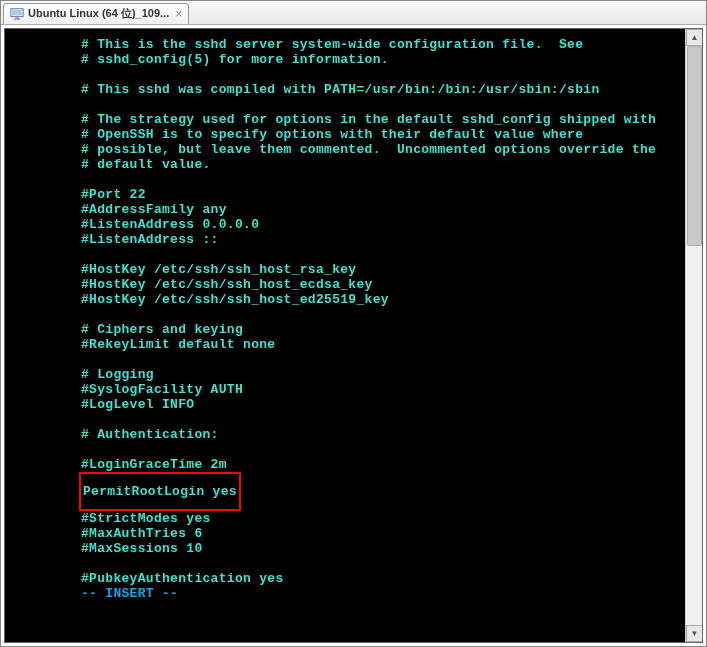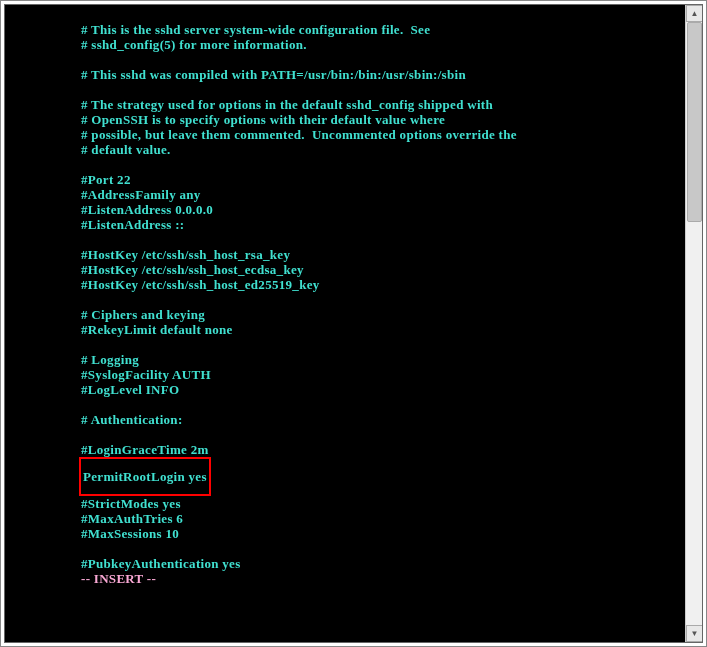--- a/index.html
+++ b/index.html
@@ -65,41 +65,40 @@
     .terminal-area {
       flex: 1;
       background: #000;
       border: 1px solid #666;
       margin: 3px;
       padding: 8px 0 0 0;
       overflow: hidden;
       position: relative;
     }
     .terminal-content {
-      font-family: Liberation Serif, serif;
+      font-family: Liberation Mono, monospace;
       font-size: 13px;
       line-height: 15px;
       white-space: pre;
       color: #40e0d0;
       font-weight: bold;
       letter-spacing: 0.3px;
-      margin-top: 9px;
     }
     .line {
       padding-left: 76px;
       min-height: 15px;
     }
     .highlight-box {
       border: 2px solid #ff0000;
       padding: 10px 2px;
       display: inline-block;
       margin-left: -2px;
     }
     .mode-line {
-      color: #f9a8d4;
+      color: #0ea5e9;
       padding-left: 76px;
     }
     .scrollbar {
       position: absolute;
       right: 0;
       top: 0;
       bottom: 0;
       width: 17px;
       background: #f0f0f0;
       border-left: 1px solid #ccc;
@@ -125,20 +124,34 @@
       font-size: 8px;
       color: #555;
     }
     .scrollbar-btn.up { top: 0; }
     .scrollbar-btn.down { bottom: 0; }
   </style>
 </head>
 <body>
 
 <div class="window-frame">
+  <div class="tab-bar">
+    <div class="tab">
+      <span class="tab-icon">
+        <svg viewBox="0 0 16 16">
+          <rect x="1" y="2" width="14" height="9" fill="none" stroke="#5584b8" stroke-width="1.2"></rect>
+          <rect x="2.5" y="3.5" width="11" height="6" fill="#a8c8e8"></rect>
+          <rect x="6" y="12" width="4" height="1.5" fill="#888"></rect>
+          <rect x="4" y="13.5" width="8" height="1" fill="#888"></rect>
+        </svg>
+      </span>
+      <span>Ubuntu Linux (64 位)_109...</span>
+      <span class="tab-close">×</span>
+    </div>
+  </div>
   <div class="terminal-area">
     <div class="terminal-content" id="term-lines"><div class="line"># This is the sshd server system-wide configuration file.  See</div><div class="line"># sshd_config(5) for more information.</div><div class="line"> </div><div class="line"># This sshd was compiled with PATH=/usr/bin:/bin:/usr/sbin:/sbin</div><div class="line"> </div><div class="line"># The strategy used for options in the default sshd_config shipped with</div><div class="line"># OpenSSH is to specify options with their default value where</div><div class="line"># possible, but leave them commented.  Uncommented options override the</div><div class="line"># default value.</div><div class="line"> </div><div class="line">#Port 22</div><div class="line">#AddressFamily any</div><div class="line">#ListenAddress 0.0.0.0</div><div class="line">#ListenAddress ::</div><div class="line"> </div><div class="line">#HostKey /etc/ssh/ssh_host_rsa_key</div><div class="line">#HostKey /etc/ssh/ssh_host_ecdsa_key</div><div class="line">#HostKey /etc/ssh/ssh_host_ed25519_key</div><div class="line"> </div><div class="line"># Ciphers and keying</div><div class="line">#RekeyLimit default none</div><div class="line"> </div><div class="line"># Logging</div><div class="line">#SyslogFacility AUTH</div><div class="line">#LogLevel INFO</div><div class="line"> </div><div class="line"># Authentication:</div><div class="line"> </div><div class="line">#LoginGraceTime 2m</div><div class="line"><span class="highlight-box">PermitRootLogin yes</span></div><div class="line">#StrictModes yes</div><div class="line">#MaxAuthTries 6</div><div class="line">#MaxSessions 10</div><div class="line"> </div><div class="line">#PubkeyAuthentication yes</div><div class="mode-line">-- INSERT --</div></div>
     <div class="scrollbar">
       <div class="scrollbar-btn up">▲</div>
       <div class="scrollbar-thumb"></div>
       <div class="scrollbar-btn down">▼</div>
     </div>
   </div>
 </div>
 

